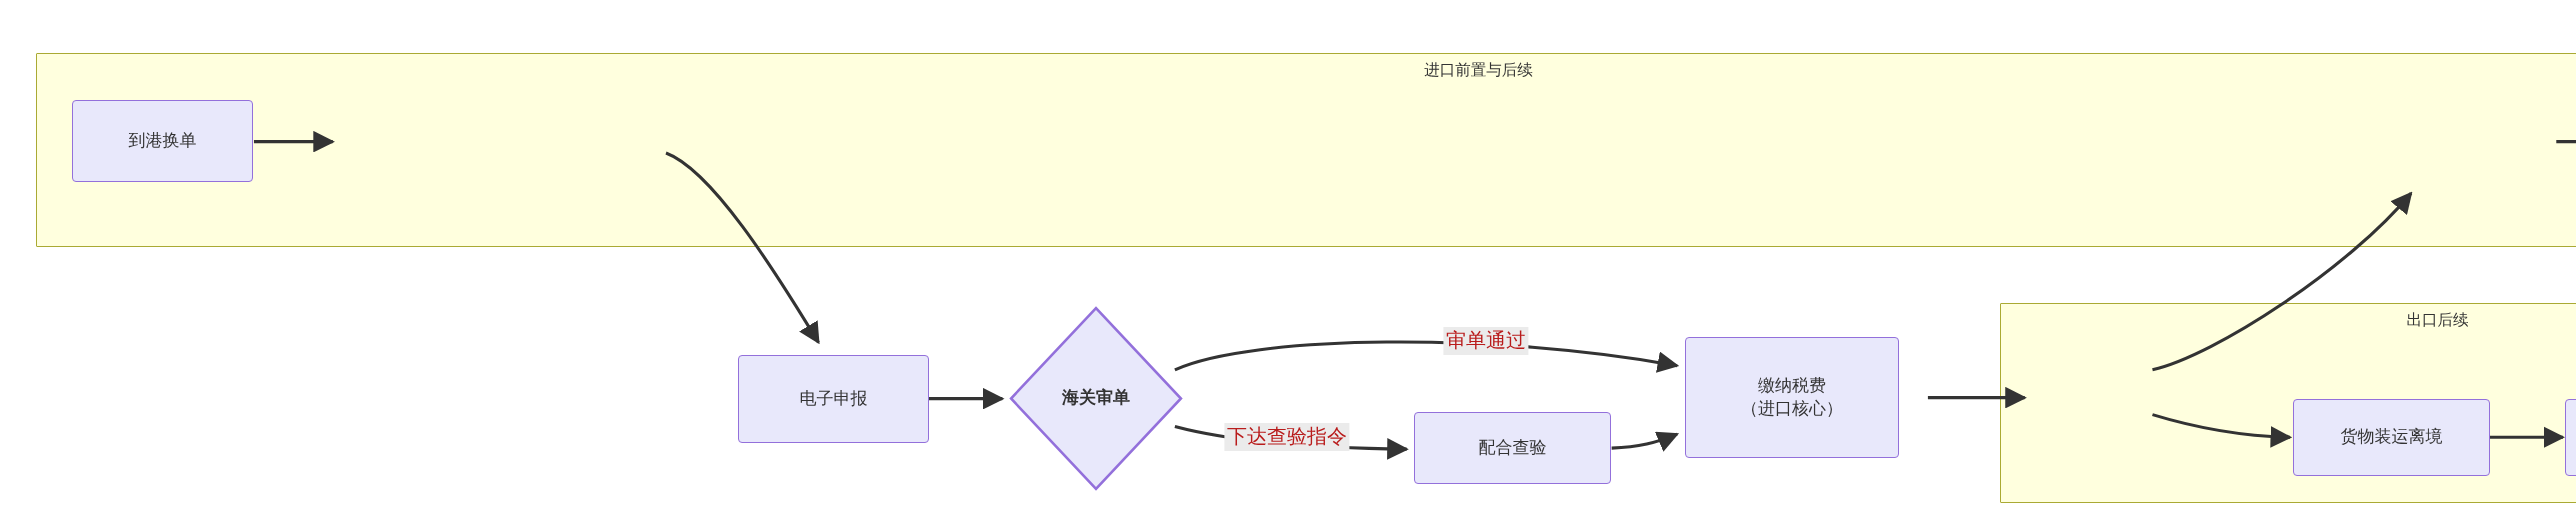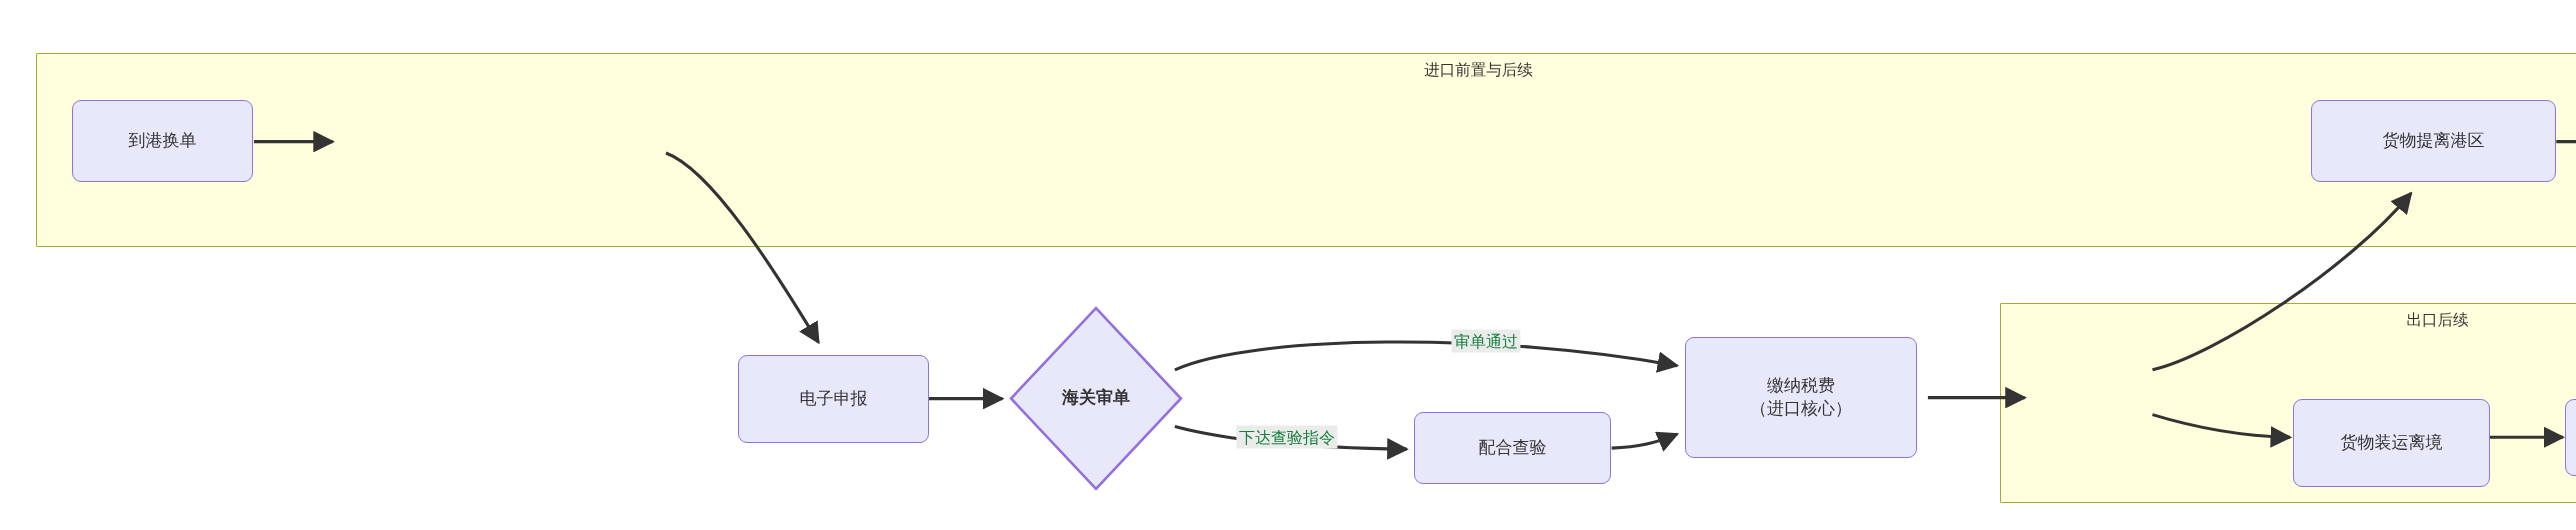--- a/index.html
+++ b/index.html
@@ -42,21 +42,21 @@
     font-size: 15.5px;
     color: #333333;
     line-height: 1.2;
     white-space: nowrap;
   }
   .node {
     position: absolute;
     box-sizing: border-box;
     background: #e8e8fb;
     border: 1.5px solid #9370db;
-    border-radius: 9px;
+    border-radius: 4px;
     display: flex;
     align-items: center;
     justify-content: center;
     text-align: center;
     color: #333333;
     font-size: 17px;
     line-height: 1.32;
     z-index: 3;
     padding: 2.1px 5.2px;
   }
@@ -74,27 +74,28 @@
     z-index: 0;
   }
   .diamond-label {
     position: relative;
     z-index: 1;
     white-space: nowrap;
   }
   .edge-label {
     position: absolute;
     background: #ebebeb;
-    color: #15803d;
-    font-size: 16px;
+    color: #b91c1c;
+    font-size: 20px;
     line-height: 1.25;
     padding: 1.5px 2.6px;
     white-space: nowrap;
     z-index: 4;
     transform: translate(-50%, -50%);
+    font-family: Liberation Mono, monospace;
   }
   .nodetext {
     white-space: pre-line;
   }
 </style>
 </head>
 <body>
 
 <div id="canvas">
 
@@ -149,31 +150,28 @@
     <svg class="diamond-shape" viewBox="0 0 338 360" preserveAspectRatio="none" xmlns="http://www.w3.org/2000/svg">
       <polygon points="169,4 334,180 169,356 4,180" fill="#e8e8fb" stroke="#9370db" stroke-width="5"></polygon>
     </svg>
     <span class="diamond-label">海关审单</span>
   </div>
 
   <div class="node" style="left:1414px; top:412px; width:197px; height:72px;text-align:right;">
     <span class="nodetext">配合查验</span>
   </div>
 
-  <div class="node" style="left:1685px; top:337px; width:232px; height:121px;">
+  <div class="node" style="left:1685px; top:337px; width:214px; height:121px;">
     <span class="nodetext">缴纳税费
 （进口核心）</span>
   </div>
 
 
-  <div class="node" style="left:2311px; top:100px; width:245px; height:82px;">
-    <span class="nodetext">货物提离港区</span>
-  </div>
 
-  <div class="node" style="left:2293px; top:399px; width:197px; height:88px;">
+  <div class="node" style="left:2293px; top:399px; width:197px; height:77px;">
     <span class="nodetext">货物装运离境</span>
   </div>
 
   <div class="node" style="left:2565px; top:399px; width:206px; height:77px;">
     
   </div>
 
   <div class="edge-label" style="left:1486px; top:341px;">审单通过</div>
 
   <div class="edge-label" style="left:1287px; top:437px;">下达查验指令</div>

